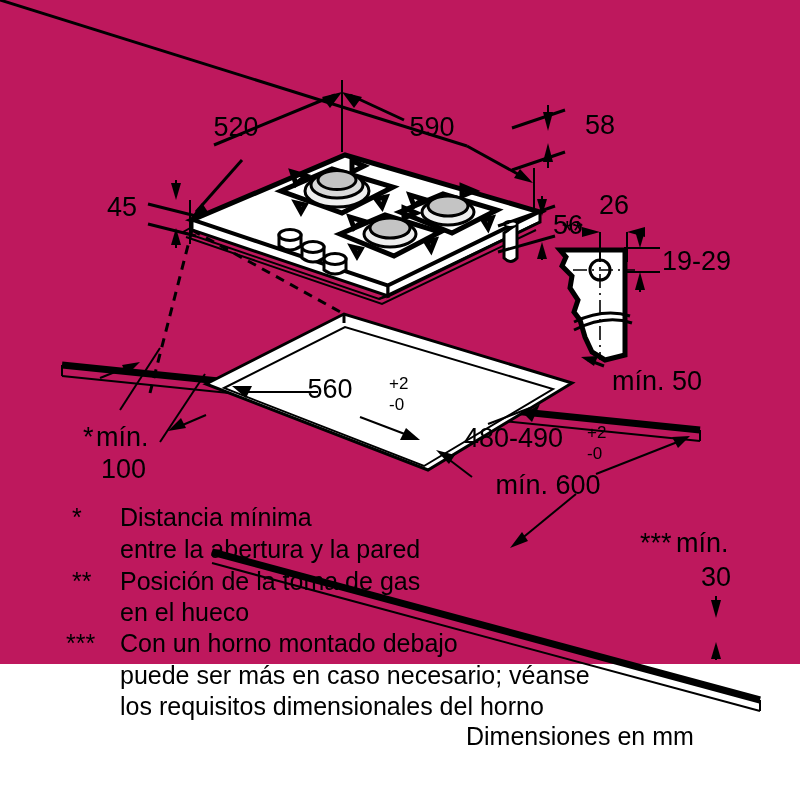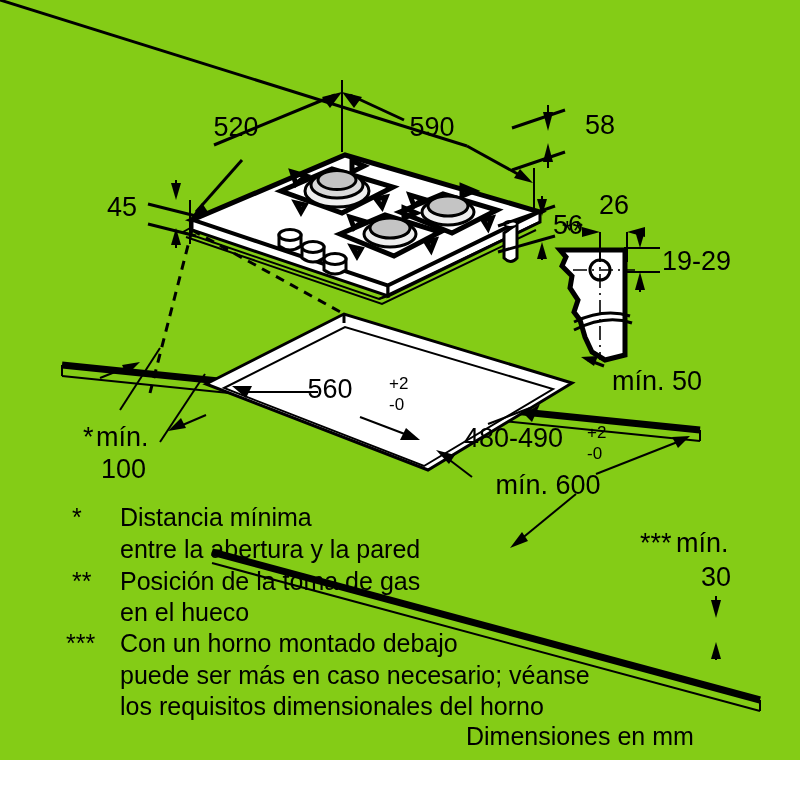--- a/index.html
+++ b/index.html
@@ -1,18 +1,18 @@
 <!DOCTYPE html>
 <html><head>
 <meta charset="utf-8">
 <style>
   html,body{margin:0;padding:0;background:#ffffff;}
   body{width:800px;height:800px;overflow:hidden;
        font-family:"Liberation Sans",sans-serif;color:#000;}
-  #sheet{position:relative;width:800px;height:760px;background:#84cc16;}
+  #sheet{position:relative;width:800px;height:664px;background:#be185d;}
   svg{display:block;}
   .dimtxt{font-family:"Liberation Sans",sans-serif;font-size:27px;fill:#000;}
   .dimtxt-sm{font-family:"Liberation Sans",sans-serif;font-size:17px;fill:#000;}
   .legend{font-family:"Liberation Sans",sans-serif;font-size:25px;fill:#000;}
   .legend-mark{font-family:"Liberation Sans",sans-serif;font-size:25px;fill:#000;}
   .ln{stroke:#000;fill:none;}
   .thin{stroke-width:2;}
   .med{stroke-width:3;}
   .thick{stroke-width:5;}
   .xthick{stroke-width:7;}

